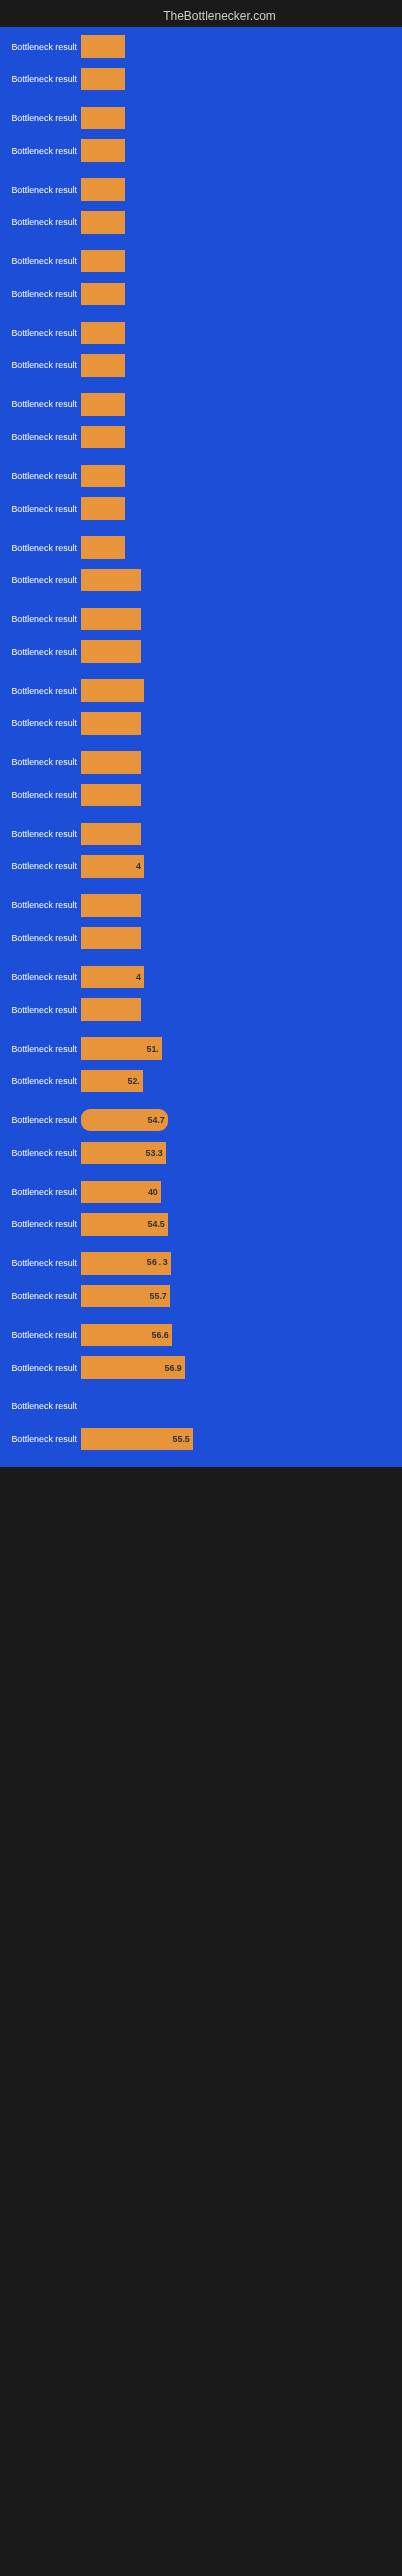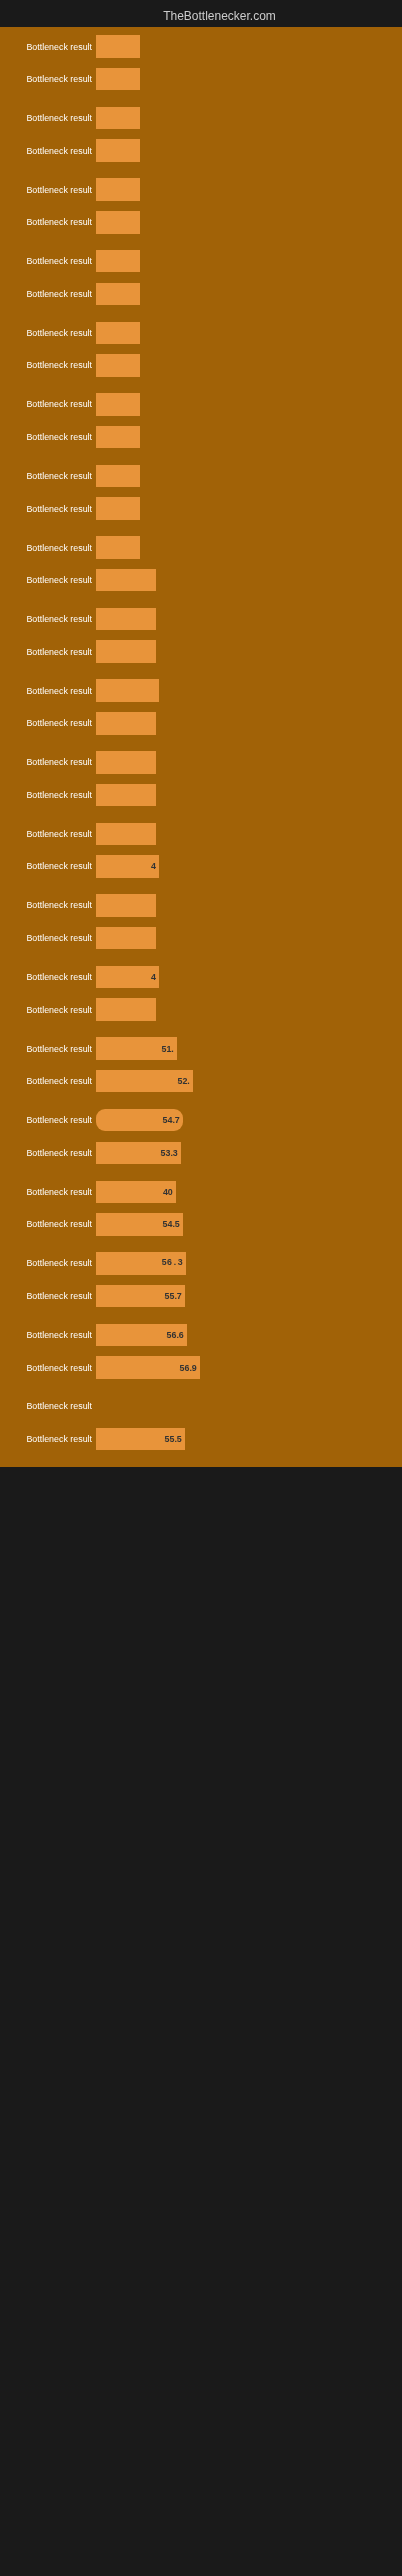--- a/index.html
+++ b/index.html
@@ -14,22 +14,22 @@
       text-align: center;
       padding: 8px 0 4px 0;
     }
     .header-title {
       color: #ccc;
       font-size: 12px;
       font-weight: normal;
       margin-left: 36px;
     }
     .chart-container {
-      background: #a16207;
-      padding: 4px 15px;
+      background: #1d4ed8;
+      padding: 4px 0;
     }
     .bar-row {
       display: flex;
       align-items: center;
       margin: 0 0 1.6px 0;
       height: 31px;
     }
     .bar-label {
       color: #fff;
       font-size: 8.9px;
@@ -262,21 +262,21 @@
       <div class="bar-label">Bottleneck result</div>
       <div class="bar-wrapper">
         <div class="bar" style="width: 81px;">
           <span class="bar-value">51.</span>
         </div>
       </div>
     </div>
     <div class="bar-row">
       <div class="bar-label">Bottleneck result</div>
       <div class="bar-wrapper">
-        <div class="bar" style="width: 97px;">
+        <div class="bar" style="width: 62px;">
           <span class="bar-value">52.</span>
         </div>
       </div>
     </div>
     <div class="spacer"></div>
     <div class="bar-row">
       <div class="bar-label">Bottleneck result</div>
       <div class="bar-wrapper">
         <div class="bar" style="width: 87px; border-radius: 9px;">
           <span class="bar-value">54.7</span>
@@ -342,20 +342,20 @@
         </div>
       </div>
     </div>
     <div class="spacer"></div>
     <div class="bar-row">
       <div class="bar-label">Bottleneck result</div>
     </div>
     <div class="bar-row">
       <div class="bar-label">Bottleneck result</div>
       <div class="bar-wrapper">
-        <div class="bar" style="width: 89px;">
+        <div class="bar" style="width: 112px;">
           <span class="bar-value">55.5</span>
         </div>
       </div>
     </div>
     <div class="spacer"></div>
   </div>
 
 
 </body></html>

